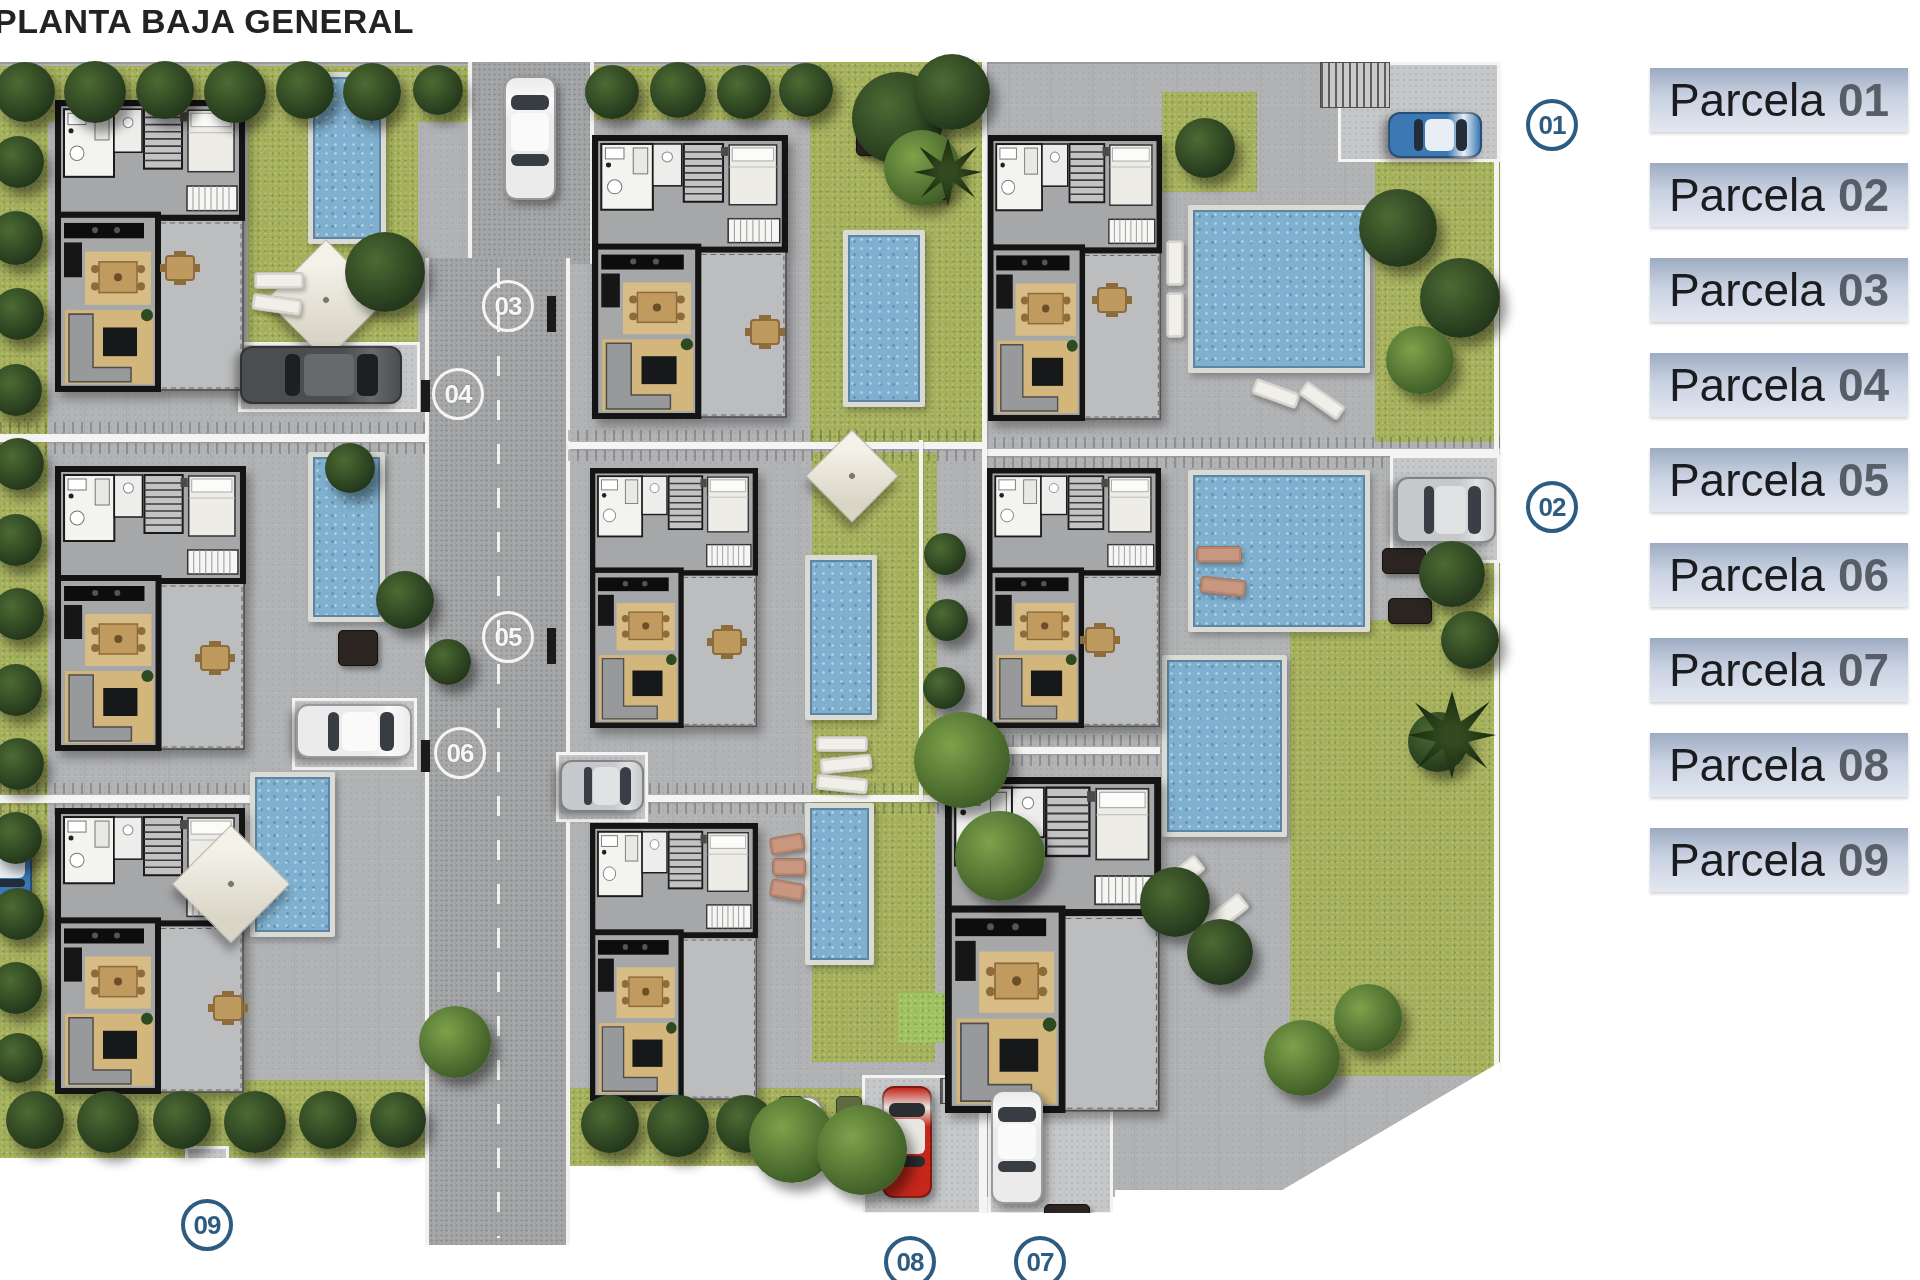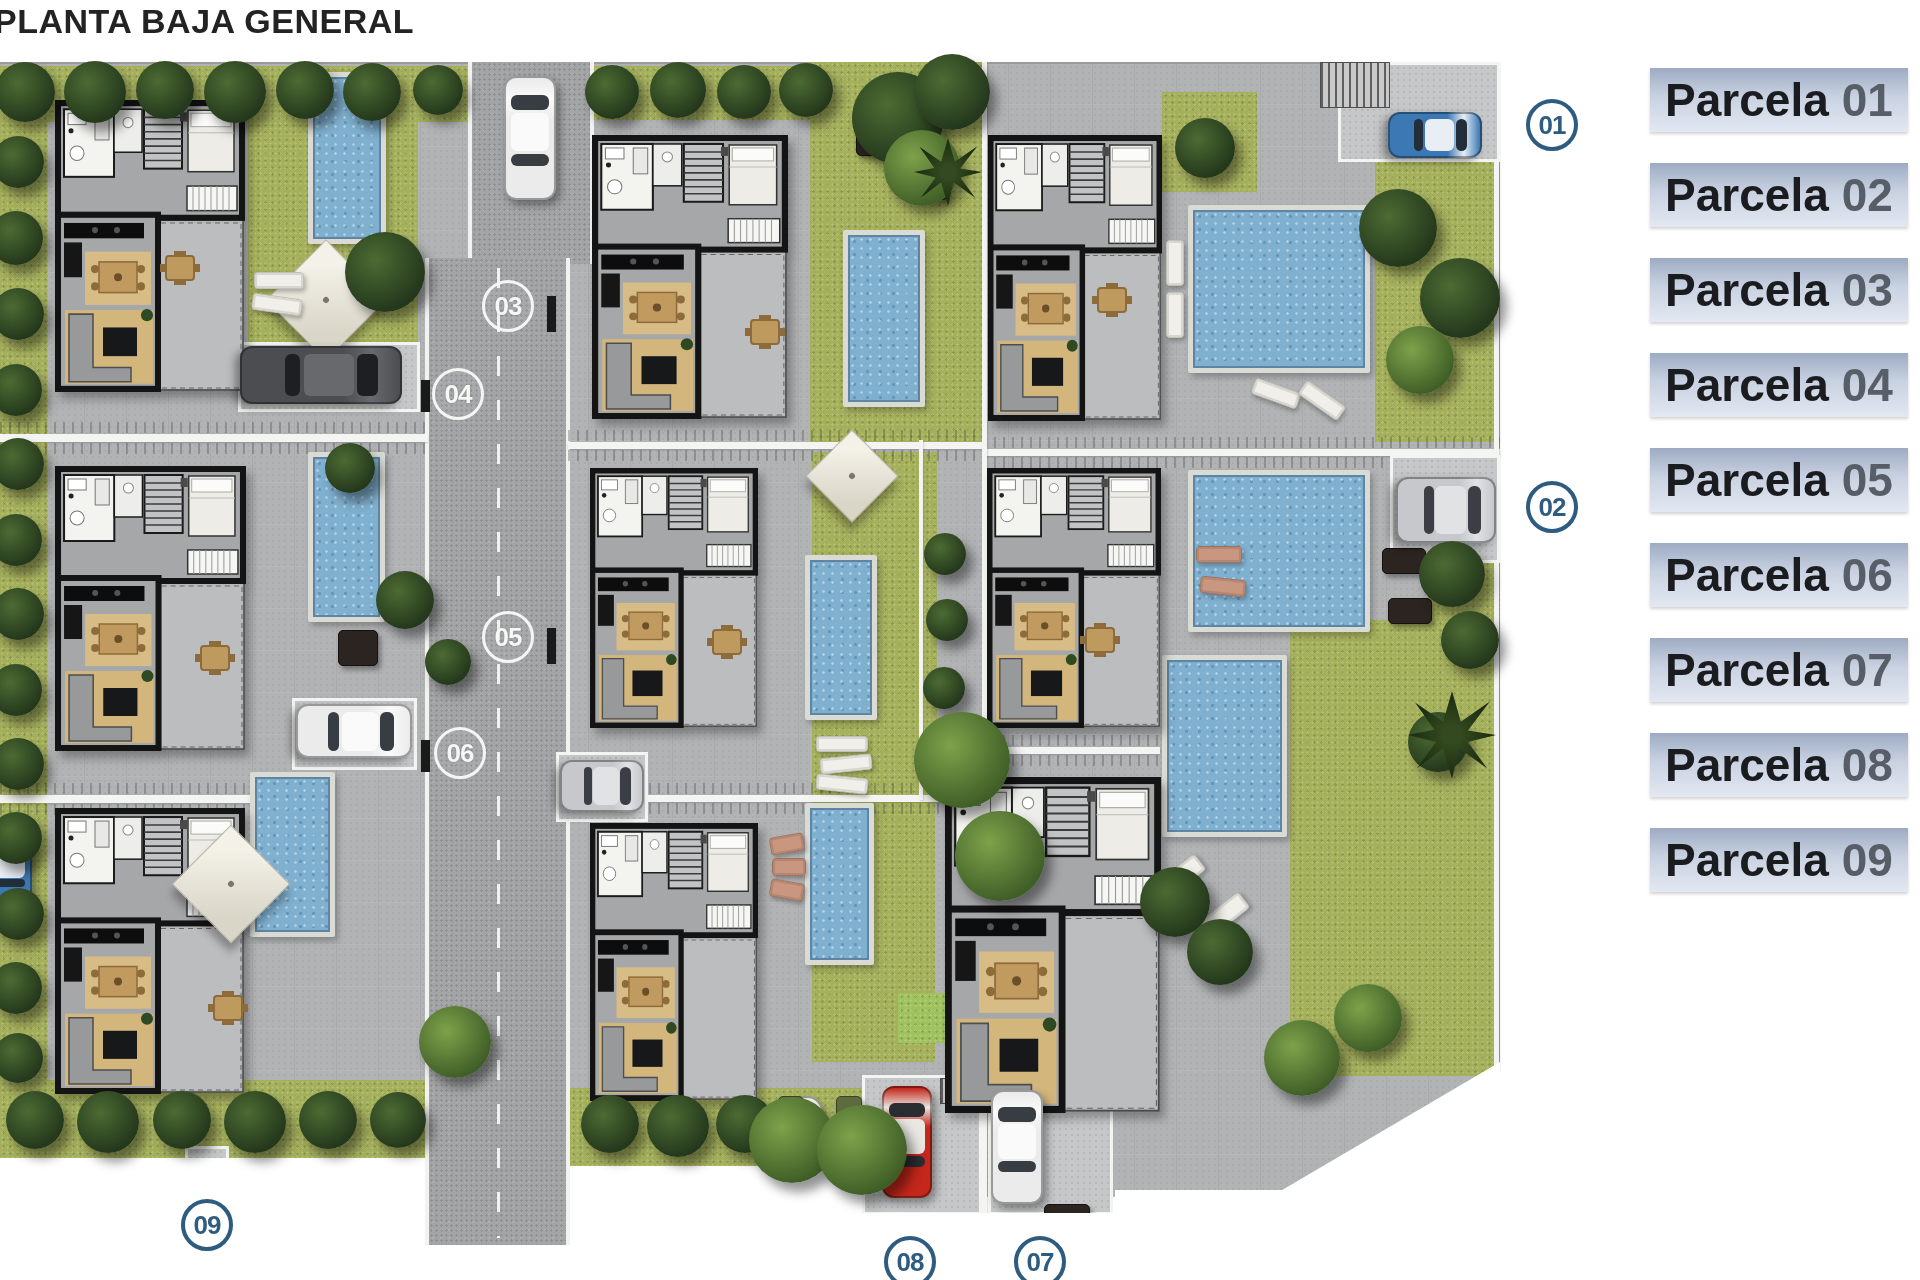--- a/index.html
+++ b/index.html
@@ -93,21 +93,21 @@
             font-size:26px; font-weight:700; letter-spacing:-1px; }
   .marker.blue { border:4px solid #2e5c80; color:#2e5c80; background:#ffffff; }
   .marker.white { border:3px solid #f5f5f4; color:#f7f7f6; background:rgba(255,255,255,.05);
                   text-shadow:0 0 2px rgba(0,0,0,.25); }
 
   #legend { position:absolute; left:1650px; top:68px; width:258px; }
   .legend-item { width:258px; height:64px; margin-bottom:31px;
                  display:flex; align-items:center; justify-content:center; gap:13px;
                  background:linear-gradient(180deg,#9dabc2 0%,#c9d2e2 45%,#e3e8f1 100%);
                  box-shadow:0 2px 3px rgba(0,0,0,.18); }
-  .legend-item .nm { font-size:46px; font-weight:700; color:#1b1c1f; }
+  .legend-item .nm { font-size:46px; font-weight:400; color:#1b1c1f; }
   .legend-item .no { font-size:46px; font-weight:700; color:#575e67; }
 </style>
 </head>
 <body>
 
 <svg width="0" height="0" style="position:absolute" aria-hidden="true">
   <symbol id="house-sym" viewBox="0 0 190 285">
     <rect x="2" y="2" width="186" height="281" fill="#b6b7b8" stroke="#4a4a4a" stroke-width="1.5"></rect>
     <rect x="97" y="120" width="89" height="161" fill="#bcbdbe" stroke="#666" stroke-width="1" stroke-dasharray="5 4"></rect>
     <rect x="3" y="3" width="184" height="112" fill="#a6a7a9" stroke="#141414" stroke-width="6"></rect>

